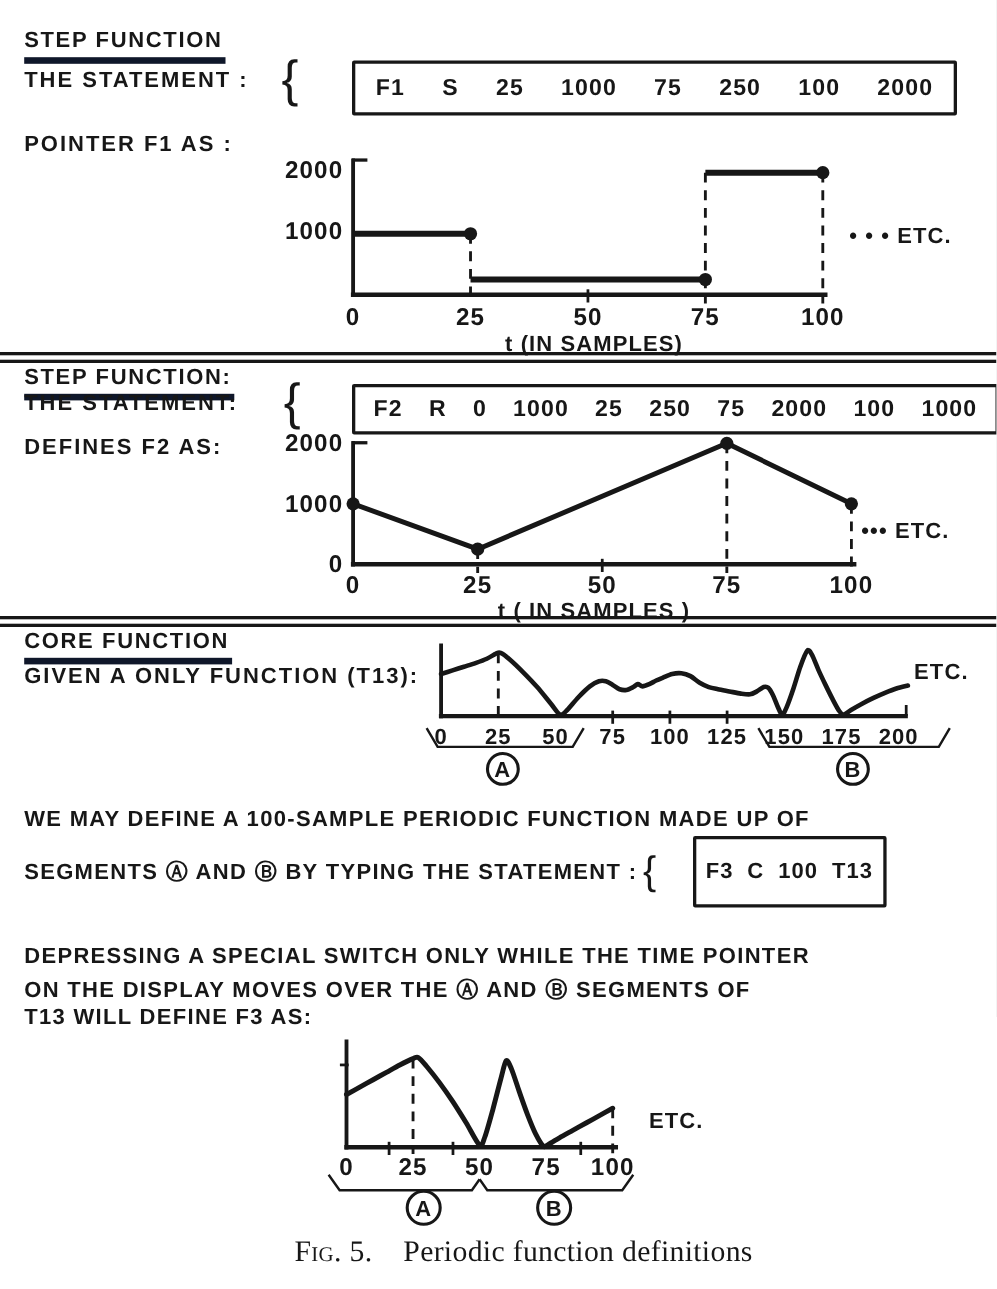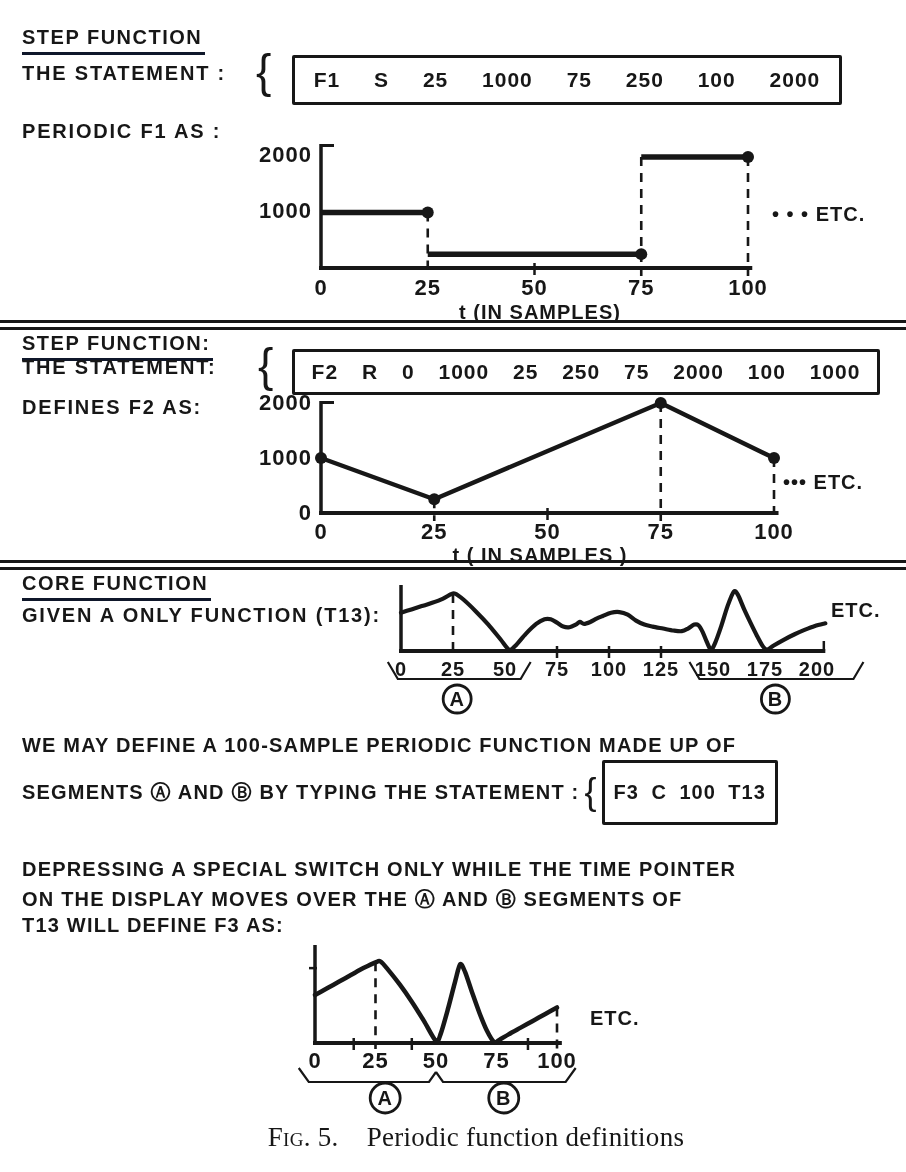--- a/index.html
+++ b/index.html
@@ -2,27 +2,27 @@
 <html><head>
 <meta charset="utf-8">
 <style>
   html,body{margin:0;padding:0;background:#e8e8e8;}
   .page{
     position:relative;width:906px;height:1172px;background:#ffffff;
     font-family:"Liberation Sans","DejaVu Sans",sans-serif;
     font-weight:700;color:#171717;overflow:hidden;
   }
   .abs{position:absolute;}
-  .hd{font-size:20px;letter-spacing:1.5px;border-bottom:3px solid #0f172a;padding:0 3px 3px 0;display:inline-block;}
+  .hd{font-size:20px;letter-spacing:1.5px;border-bottom:6px solid #0f172a;padding:0 3px 3px 0;display:inline-block;}
   .lbl{font-size:20px;letter-spacing:1.8px;white-space:nowrap;}
   .brace{font-size:46px;font-weight:400;line-height:1;}
   .brace-sm{font-size:36px;font-weight:400;line-height:0.9;}
   .stmt{
     border:3.5px solid #171717;border-radius:2px;font-size:21px;letter-spacing:1px;
-    display:flex;align-items:center;justify-content:center;white-space:nowrap;
+    display:flex;align-items:center;justify-content:center;white-space:nowrap;margin-left:28px;
   }
   .stmt.b1{word-spacing:27px;}
   .stmt.b2{word-spacing:17px;}
   .stmt.b3{word-spacing:6px;font-size:20px;padding:18px 9px;border-width:3px;}
   .rule{left:0;width:906px;height:4px;border-top:3.5px solid #171717;border-bottom:3px solid #171717;}
   .para{font-size:20px;letter-spacing:1.2px;white-space:nowrap;}
   .inline-row{display:flex;align-items:center;gap:5px;justify-content:space-between;}
   svg{position:absolute;overflow:visible;}
   svg text{font-family:"Liberation Sans","DejaVu Sans",sans-serif;font-weight:700;letter-spacing:1px;}
   .caption{
@@ -35,21 +35,21 @@
 <body>
 
 <div class="page">
 
   <div class="abs" style="left:22px;top:26px;">
     <span class="hd">STEP FUNCTION</span>
   </div>
   <div class="abs lbl" style="left:22px;top:62px;">THE STATEMENT :</div>
   <div class="abs brace" style="left:256px;top:48px;">{</div>
   <div class="abs stmt b1" style="left:292px;top:55px;width:544px;height:44px;">F1 S 25 1000 75 250 100 2000</div>
-  <div class="abs lbl" style="left:22px;top:120px;">PERIODIC F1 AS :</div>
+  <div class="abs lbl" style="left:22px;top:120px;">POINTER F1 AS :</div>
   <svg id="chart-f1" style="left:235px;top:130px;" width="670" height="195">
       <line x1="86" y1="14" x2="86" y2="140" stroke="#171717" stroke-width="3.5"></line>
       <line x1="85" y1="15.5" x2="99" y2="15.5" stroke="#171717" stroke-width="3"></line>
       <line x1="84" y1="138" x2="517.27" y2="138" stroke="#171717" stroke-width="4"></line>
       <line x1="299.5" y1="133" x2="299.5" y2="145" stroke="#171717" stroke-width="2.5"></line>
       <text x="86" y="165" font-size="22" text-anchor="middle" fill="#171717">0</text>
       <text x="192.75" y="165" font-size="22" text-anchor="middle" fill="#171717">25</text>
       <text x="299.5" y="165" font-size="22" text-anchor="middle" fill="#171717">50</text>
       <text x="406.24999999999994" y="165" font-size="22" text-anchor="middle" fill="#171717">75</text>
       <text x="513" y="165" font-size="22" text-anchor="middle" fill="#171717">100</text>

